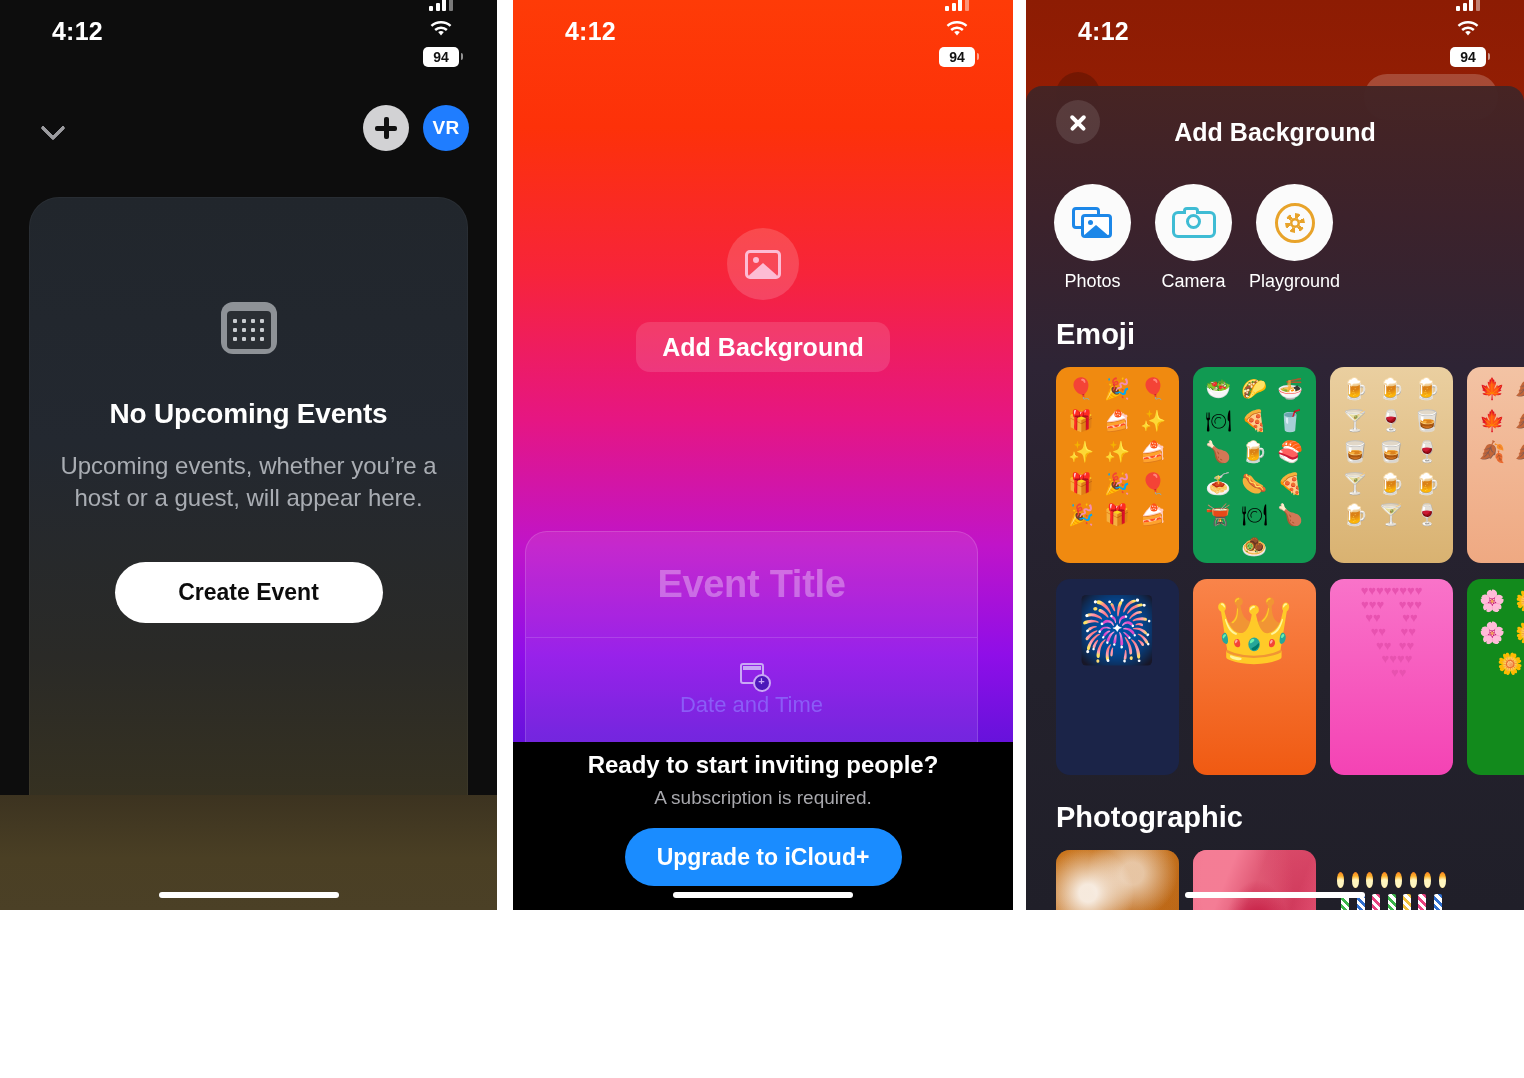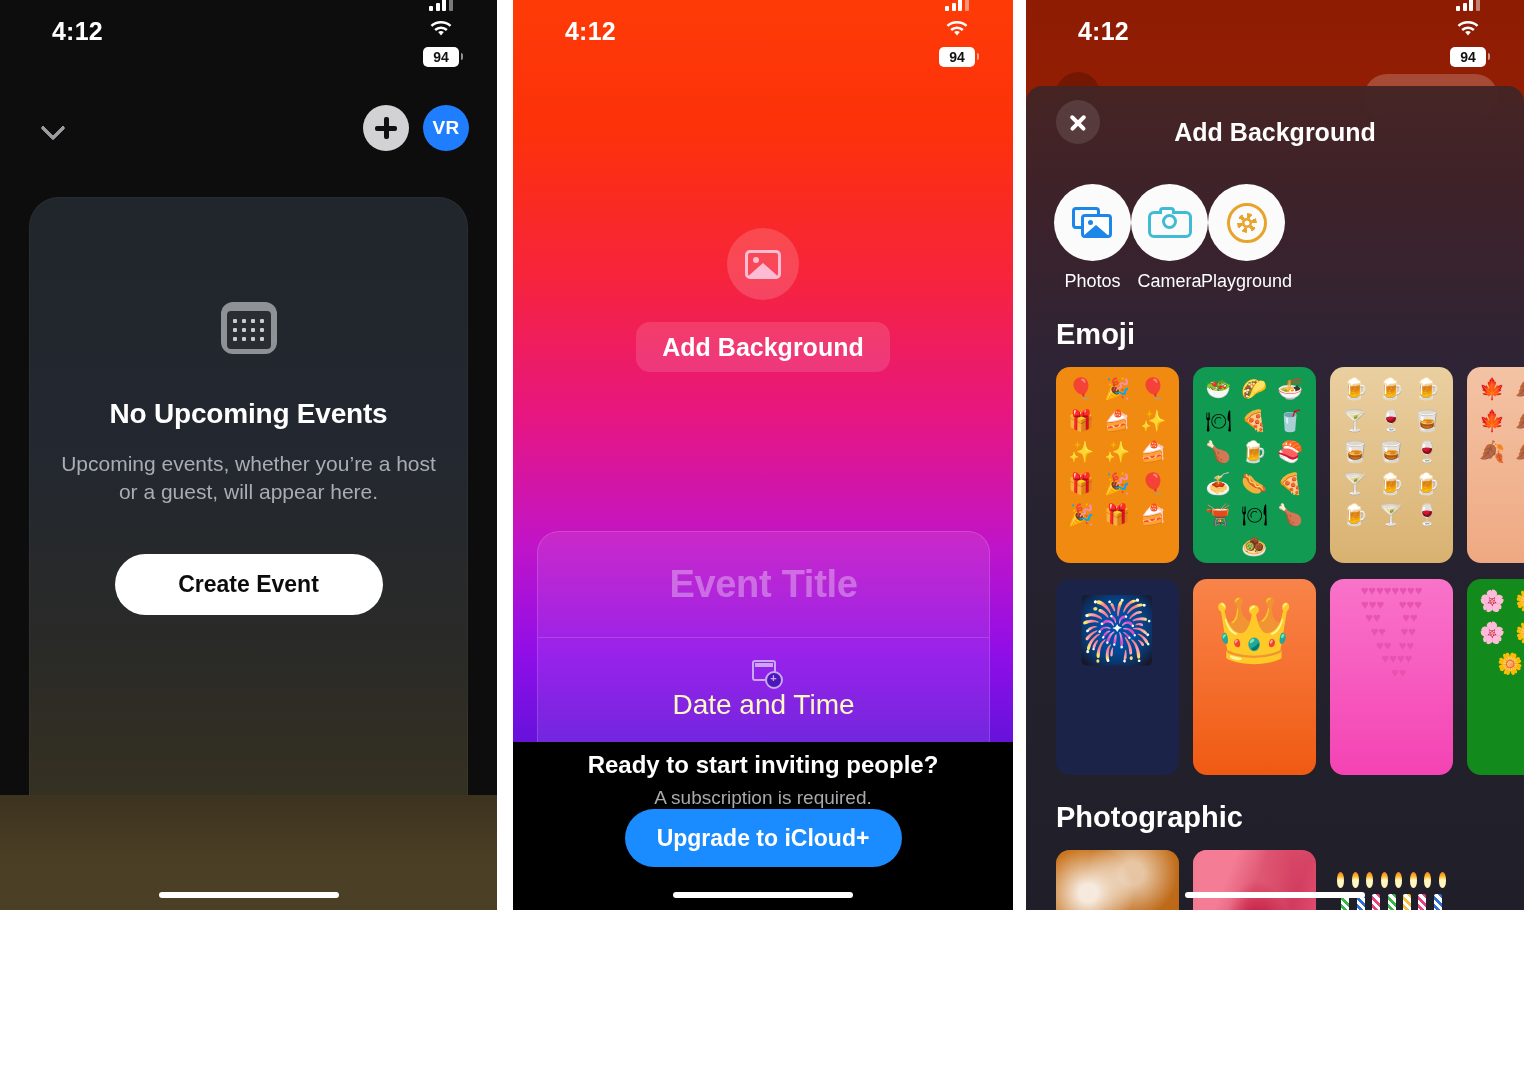--- a/index.html
+++ b/index.html
@@ -201,21 +201,21 @@
   }
   .empty-title {
     margin-top: 44px;
     font-size: 28px;
     font-weight: bold;
     color: #ffffff;
     letter-spacing: -0.2px;
   }
   .empty-sub {
     margin-top: 20px;
-    font-size: 21px;
+    font-size: 24px;
     line-height: 1.33;
     color: #a9adb3;
     text-align: center;
     max-width: 390px;
   }
   .create-btn {
     margin-top: 48px;
     width: 268px; height: 61px;
     border-radius: 31px;
     background: #ffffff;
@@ -323,21 +323,21 @@
     border-radius: 14px;
     background: rgba(255,255,255,0.13);
     color: #ffffff;
     font-size: 25px;
     font-weight: bold;
     display: flex; align-items: center; justify-content: center;
   }
 
   .p2-form {
     position: absolute;
-    left: 24px; top: 531px;
+    left: 12px; top: 531px;
     width: 453px;
     border-radius: 22px;
     background: rgba(255,255,255,0.085);
     border: 1px solid rgba(255,255,255,0.15);
     box-sizing: border-box;
     overflow: hidden;
     z-index: 15;
   }
   .form-row {
     display: flex;
@@ -348,22 +348,22 @@
   .form-row + .form-row { border-top: 1px solid rgba(255,255,255,0.14); }
   .row-title { height: 105px; }
   .row-title .ph {
     font-size: 38px;
     font-weight: bold;
     color: rgba(255,255,255,0.33);
     letter-spacing: -0.3px;
   }
   .row-field { height: 104px; }
   .row-label {
-    font-size: 28px;
-    color: #fef9c3;
+    font-size: 22px;
+    color: #8b5cf6;
     margin-top: 8px;
   }
   .ic-cal {
     width: 24px; height: 21px;
     border: 2.6px solid #c9a7f5;
     border-radius: 3px;
     position: relative;
     box-sizing: border-box;
   }
   .ic-cal::before {
@@ -431,20 +431,21 @@
     font-size: 24px;
     font-weight: bold;
     color: #ffffff;
   }
   .invite-sub {
     margin-top: 8px;
     font-size: 19px;
     color: #a8a8ad;
   }
   .upgrade-btn {
+    margin-top: 19px;
     width: 277px; height: 58px;
     border-radius: 29px;
     background: #1a8cff;
     color: #ffffff;
     font-size: 23px;
     font-weight: bold;
     display: flex; align-items: center; justify-content: center;
   }
 
   
@@ -491,20 +492,21 @@
   .sheet-close {
     position: absolute;
     left: 30px; top: 14px;
     width: 44px; height: 44px;
     border-radius: 50%;
     background: rgba(255,255,255,0.11);
     display: flex; align-items: center; justify-content: center;
   }
   .sources {
     display: flex;
+    gap: 24px;
     padding: 6px 0 0 28px;
   }
   .source {
     display: flex;
     flex-direction: column;
     align-items: center;
     width: 77px;
   }
   .source-circle {
     width: 77px; height: 77px;

